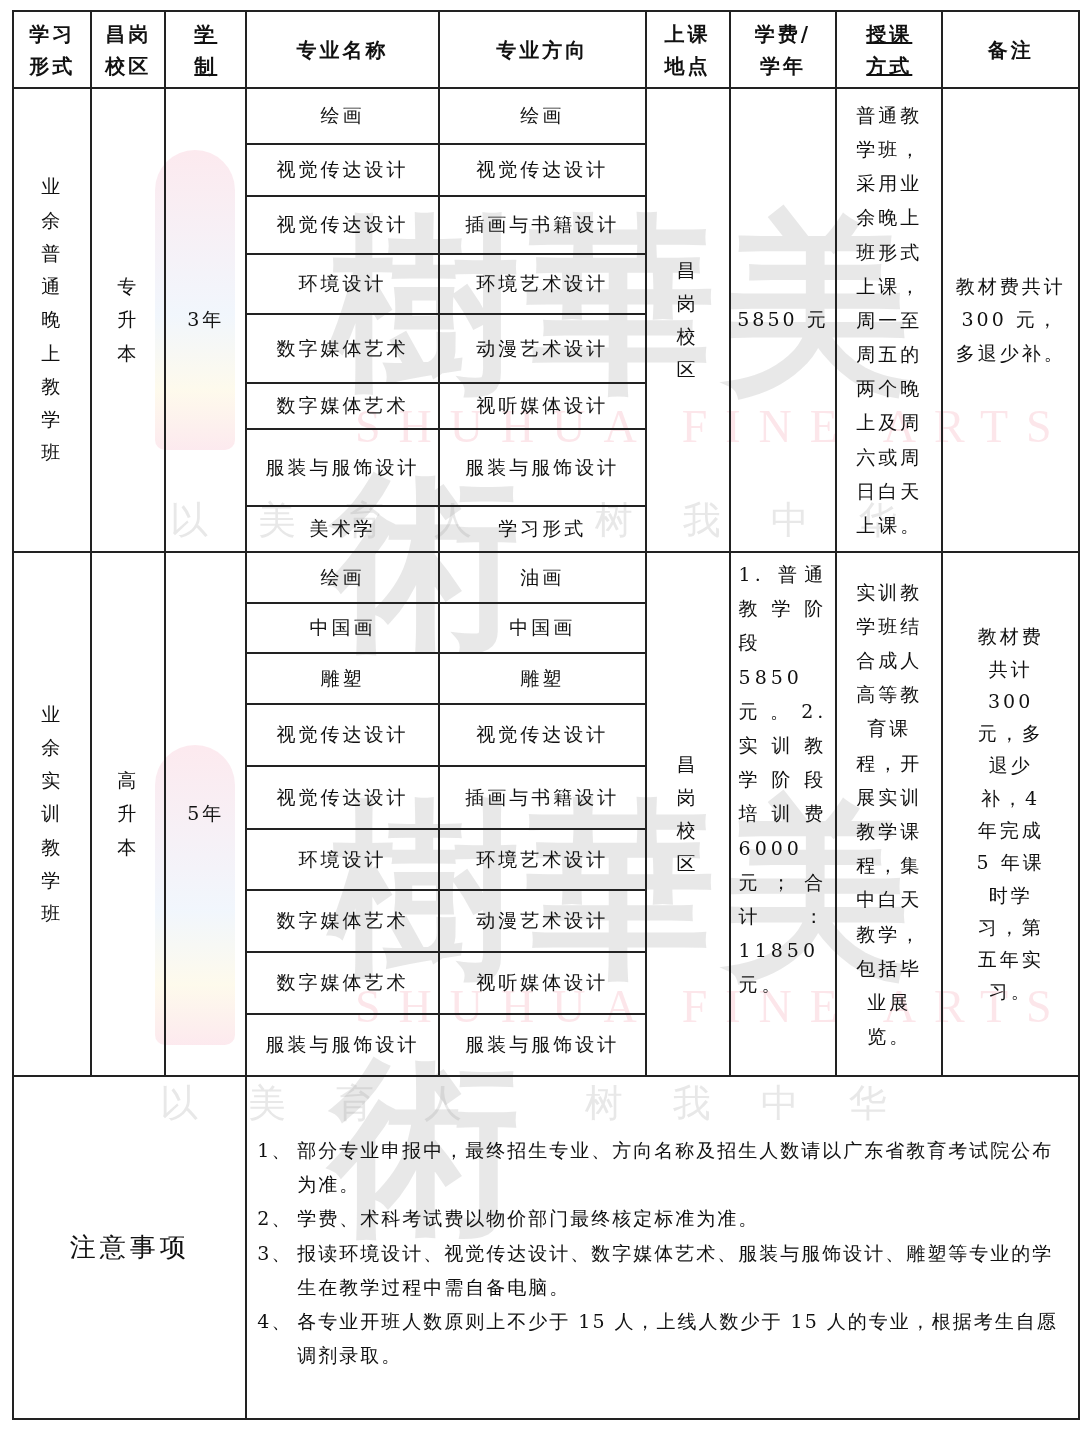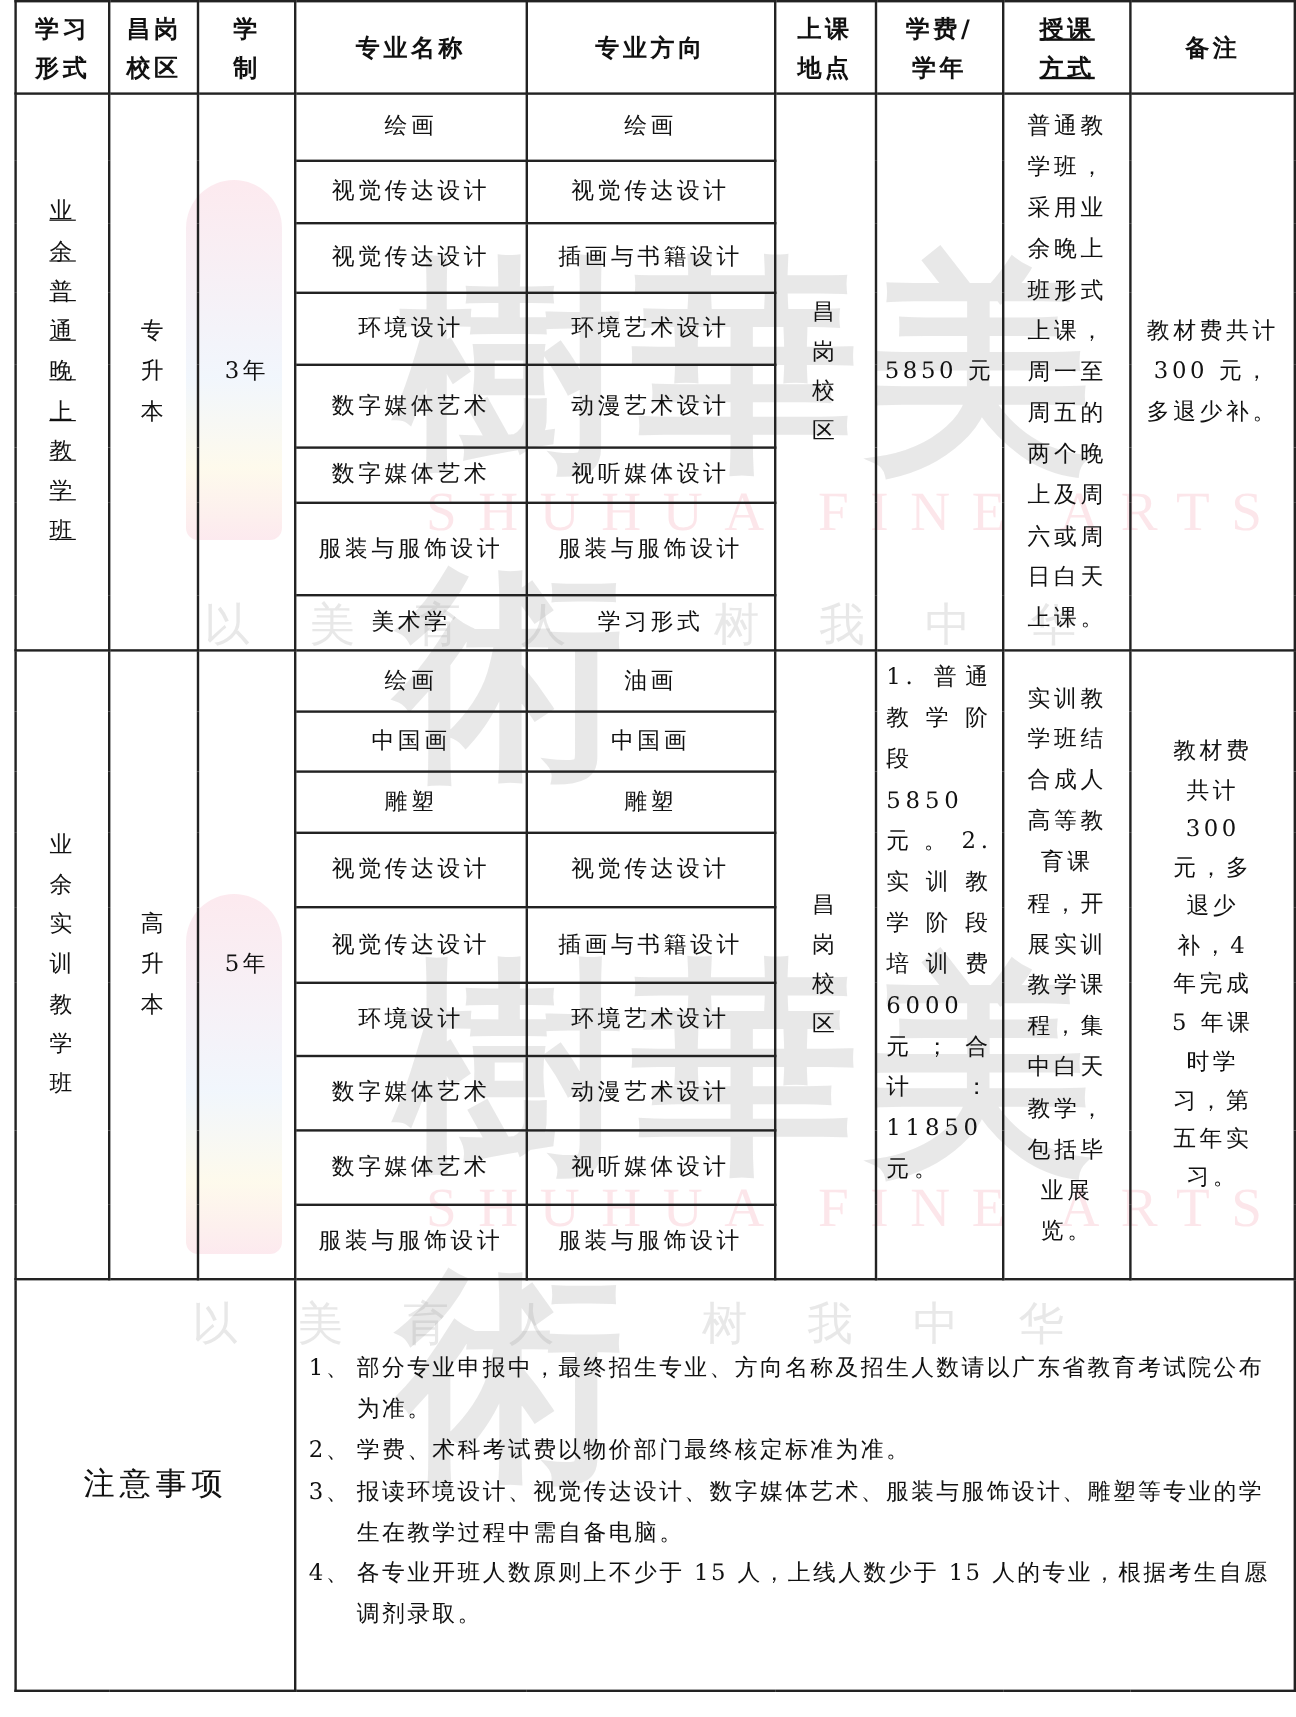--- a/index.html
+++ b/index.html
@@ -4,21 +4,21 @@
 <style>
   html,body{margin:0;padding:0;background:#fff;}
   body{width:1080px;height:1431px;position:relative;overflow:hidden;
        font-family:"DejaVu Serif","Liberation Serif",serif;color:#111;}
   .wm{position:absolute;pointer-events:none;z-index:1;}
   .wm-big{font-size:190px;color:rgba(150,150,150,0.22);font-family:"DejaVu Serif",serif;letter-spacing:6px;font-weight:bold;}
   .wm-en{font-size:46px;color:rgba(240,140,160,0.22);letter-spacing:18px;font-family:"Liberation Serif",serif;}
   .wm-slogan{font-size:38px;color:rgba(150,150,150,0.22);letter-spacing:50px;font-family:Liberation Mono, monospace;}
   .wm-logo{width:80px;height:300px;border-radius:40px 40px 10px 10px;
            background:linear-gradient(180deg,rgba(245,170,190,0.25),rgba(200,220,245,0.25) 55%,rgba(250,235,180,0.25) 80%,rgba(245,170,190,0.25));}
-  table{position:absolute;left:12px;top:0;border-collapse:collapse;z-index:2;table-layout:fixed;}
+  table{position:absolute;left:12px;top:10px;border-collapse:collapse;z-index:2;table-layout:fixed;}
   td,th{border:2px solid #222;text-align:center;vertical-align:middle;padding:0;font-weight:normal;
         font-size:19px;letter-spacing:3px;line-height:1.75;}
   th{font-weight:bold;font-size:20px;line-height:1.6;}
   .vt{line-height:1.75;}
   .narrow{padding:0 6px;}
   .fee{text-align:justify;padding:4px 8px;font-size:19px;line-height:1.8;letter-spacing:4px;}
   .notes-label{font-size:26px;letter-spacing:4px;}
   .notes{text-align:left;vertical-align:top;padding:56px 10px 10px 10px;font-size:19px;line-height:1.8;letter-spacing:2px;}
   .note{display:flex;}
   .note-num{width:40px;flex:none;}
@@ -45,31 +45,31 @@
       <col style="width:213px">
       <col style="width:81px">
     <col style="width:107px">
       <col style="width:107px">
       <col style="width:138px">
   </colgroup>
   <tbody>
       <tr style="height:77px">
     <th class="narrow">学习形式</th>
     <th class="narrow">昌岗校区</th>
-    <th class="narrow" style="padding:0 28px;">学制</th>
+    <th class="narrow" style="padding:0 28px;text-decoration:underline;">学制</th>
     <th>专业名称</th>
     <th>专业方向</th>
     <th class="narrow" style="padding:0 14px;">上课地点</th>
     <th class="narrow" style="padding:0 20px;">学费/学年</th>
     <th class="narrow" style="padding:0 26px;text-decoration:underline;">授课方式</th>
     <th>备注</th>
   </tr>
 
   <tr style="height:56px">
-    <td rowspan="8" class="vt" style="padding:12px 18px;text-decoration:underline;">业余普通晚上教学班</td>
+    <td rowspan="8" class="vt" style="padding:12px 18px;">业余普通晚上教学班</td>
     <td rowspan="8" class="vt" style="padding:0 24px;">专升本</td>
     <td rowspan="8">3年</td>
     <td>绘画</td>
     <td>绘画</td>
     <td rowspan="8" class="vt" style="padding:0 30px;">昌岗校区</td>
     <td rowspan="8">5850 元</td>
     <td rowspan="8" style="padding:0 10px;line-height:1.8;">普通教学班，采用业余晚上班形式上课，周一至周五的两个晚上及周六或周日白天上课。</td>
     <td rowspan="8" style="padding:0 12px;">教材费共计300 元，多退少补。</td>
   </tr>
   <tr style="height:52px">

